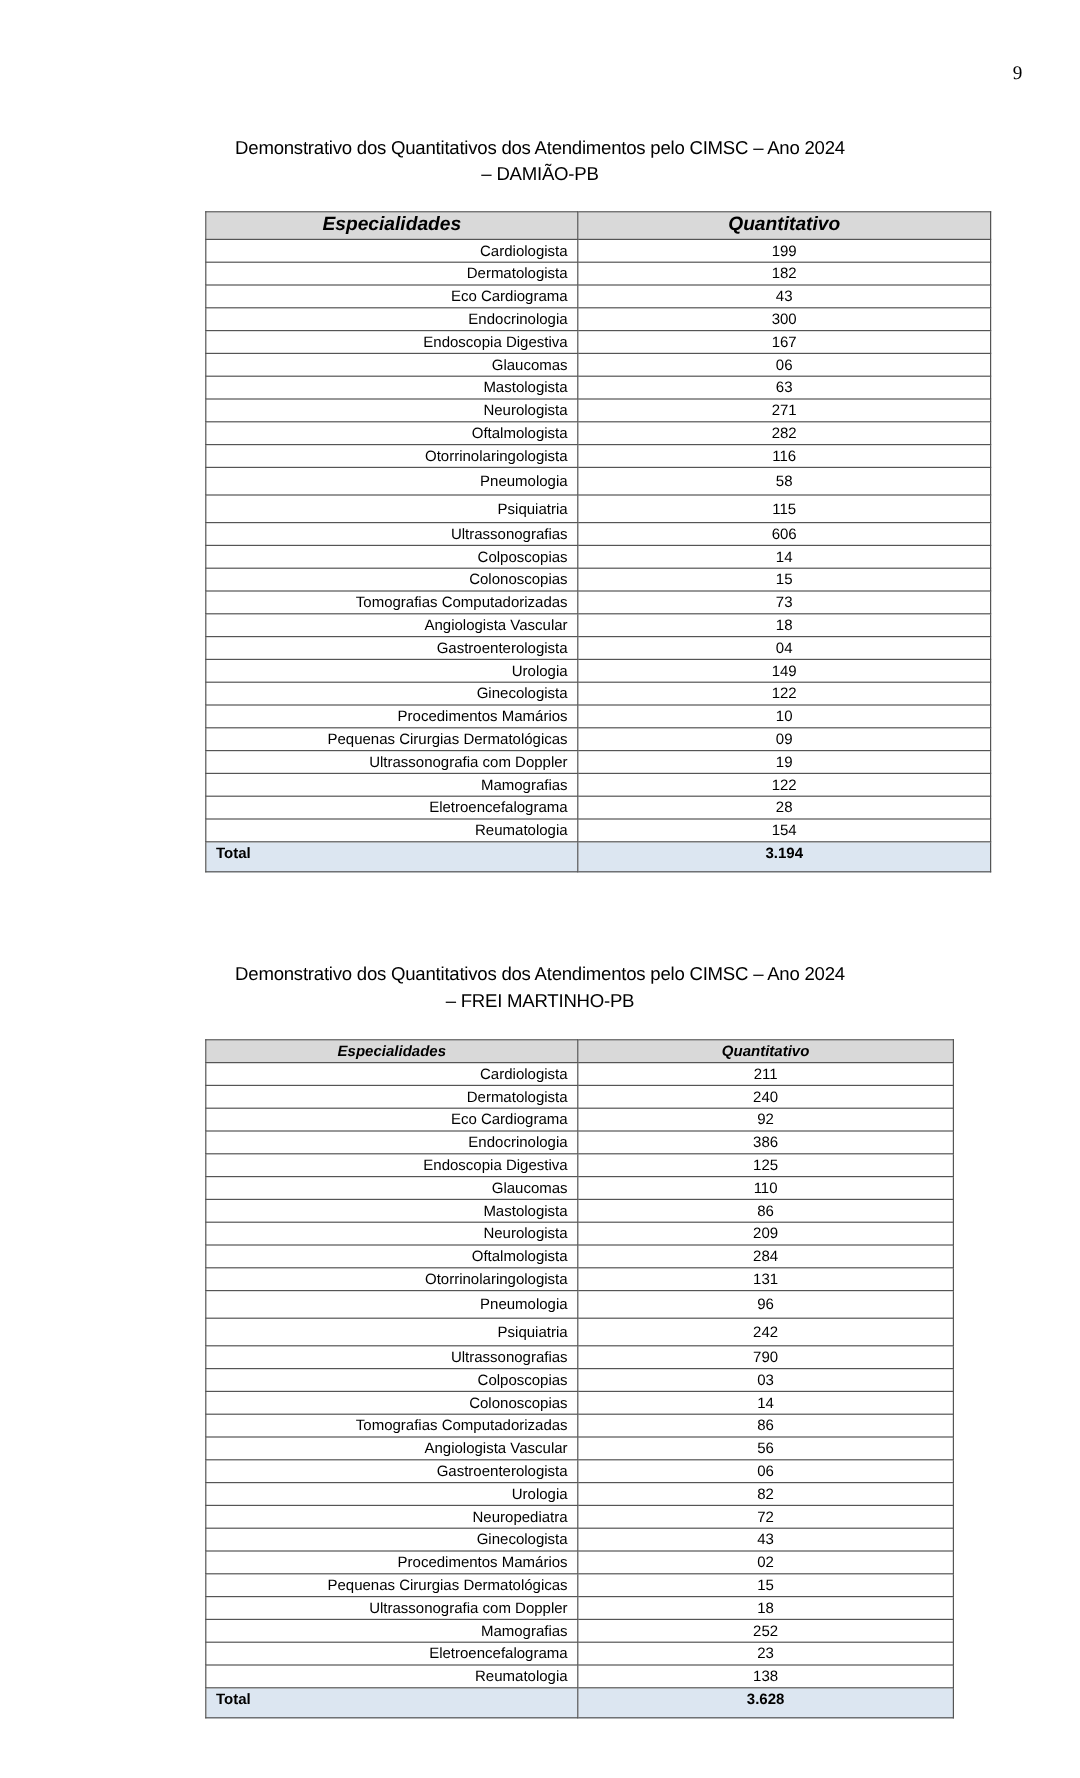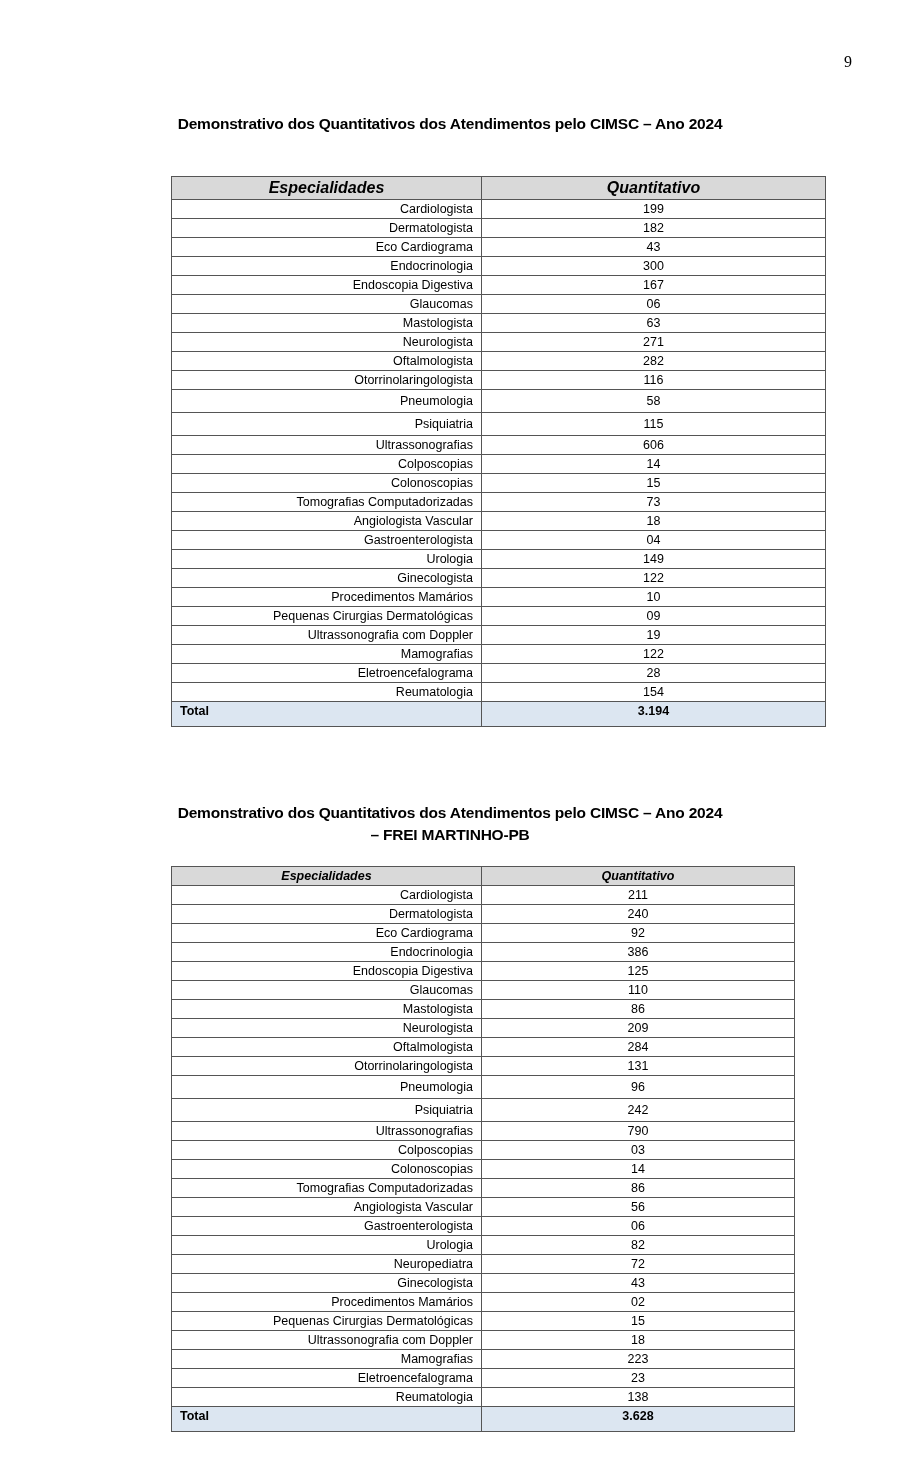--- a/index.html
+++ b/index.html
@@ -1,20 +1,20 @@
 <!DOCTYPE html>
 <html><head>
 <meta charset="utf-8">
 <style>
   html, body { margin: 0; padding: 0; background: #ffffff; }
   body { width: 900px; height: 1482px; position: relative; overflow: hidden;
          font-family: "Liberation Sans", "DejaVu Sans", sans-serif; color: #000; }
   .page-number { position: absolute; top: 53px; left: 844px; font-family: "Liberation Serif", "DejaVu Serif", serif; font-size: 16px; }
   .section { position: absolute; left: 0; width: 900px; }
-  .title { text-align: center; font-weight: bold; font-size: 15.5px; line-height: 22px; letter-spacing: -0.2px; }
+  .title { text-align: center; font-weight: normal; font-size: 15.5px; line-height: 22px; letter-spacing: -0.2px; }
   .title div { white-space: nowrap; }
   table { position: absolute; border-collapse: collapse; table-layout: fixed; }
   td, th { border: 1px solid #555; padding: 0 8px; font-size: 12.5px; height: 18px; line-height: 18px; }
   th { background: #d9d9d9; font-weight: bold; font-style: italic; }
   td.name { text-align: right; }
   td.val { text-align: center; font-weight: normal; }
   tr.tall td { height: 22px; }
   tr.total td { background: #dce6f1; font-weight: bold; height: 24px; vertical-align: top; line-height: 18px; text-align: center; }
   tr.total td.name { text-align: left; }
   #t1 { left: 171px; top: 176px; width: 655px; }
@@ -23,20 +23,21 @@
   #t2 th { font-size: 12.5px; height: 18px; }
 </style>
 </head>
 <body>
 
 <div class="page-number">9</div>
 
 <div class="section" style="top:113px;">
   <div class="title">
     <div>Demonstrativo dos Quantitativos dos Atendimentos pelo CIMSC – Ano 2024</div>
+    <div>– DAMIÃO-PB</div>
   </div>
 </div>
 
 <table id="t1">
   <colgroup>
       <col style="width:310px">
       <col>
     </colgroup>
   <thead>
     <tr>
@@ -266,21 +267,21 @@
       <tr>
         <td class="name">Pequenas Cirurgias Dermatológicas</td>
         <td class="val">15</td>
       </tr>
       <tr>
         <td class="name">Ultrassonografia com Doppler</td>
         <td class="val">18</td>
       </tr>
       <tr>
         <td class="name">Mamografias</td>
-        <td class="val">223</td>
+        <td class="val">252</td>
       </tr>
       <tr>
         <td class="name">Eletroencefalograma</td>
         <td class="val">23</td>
       </tr>
       <tr>
         <td class="name">Reumatologia</td>
         <td class="val">138</td>
       </tr>
       <tr class="total">

